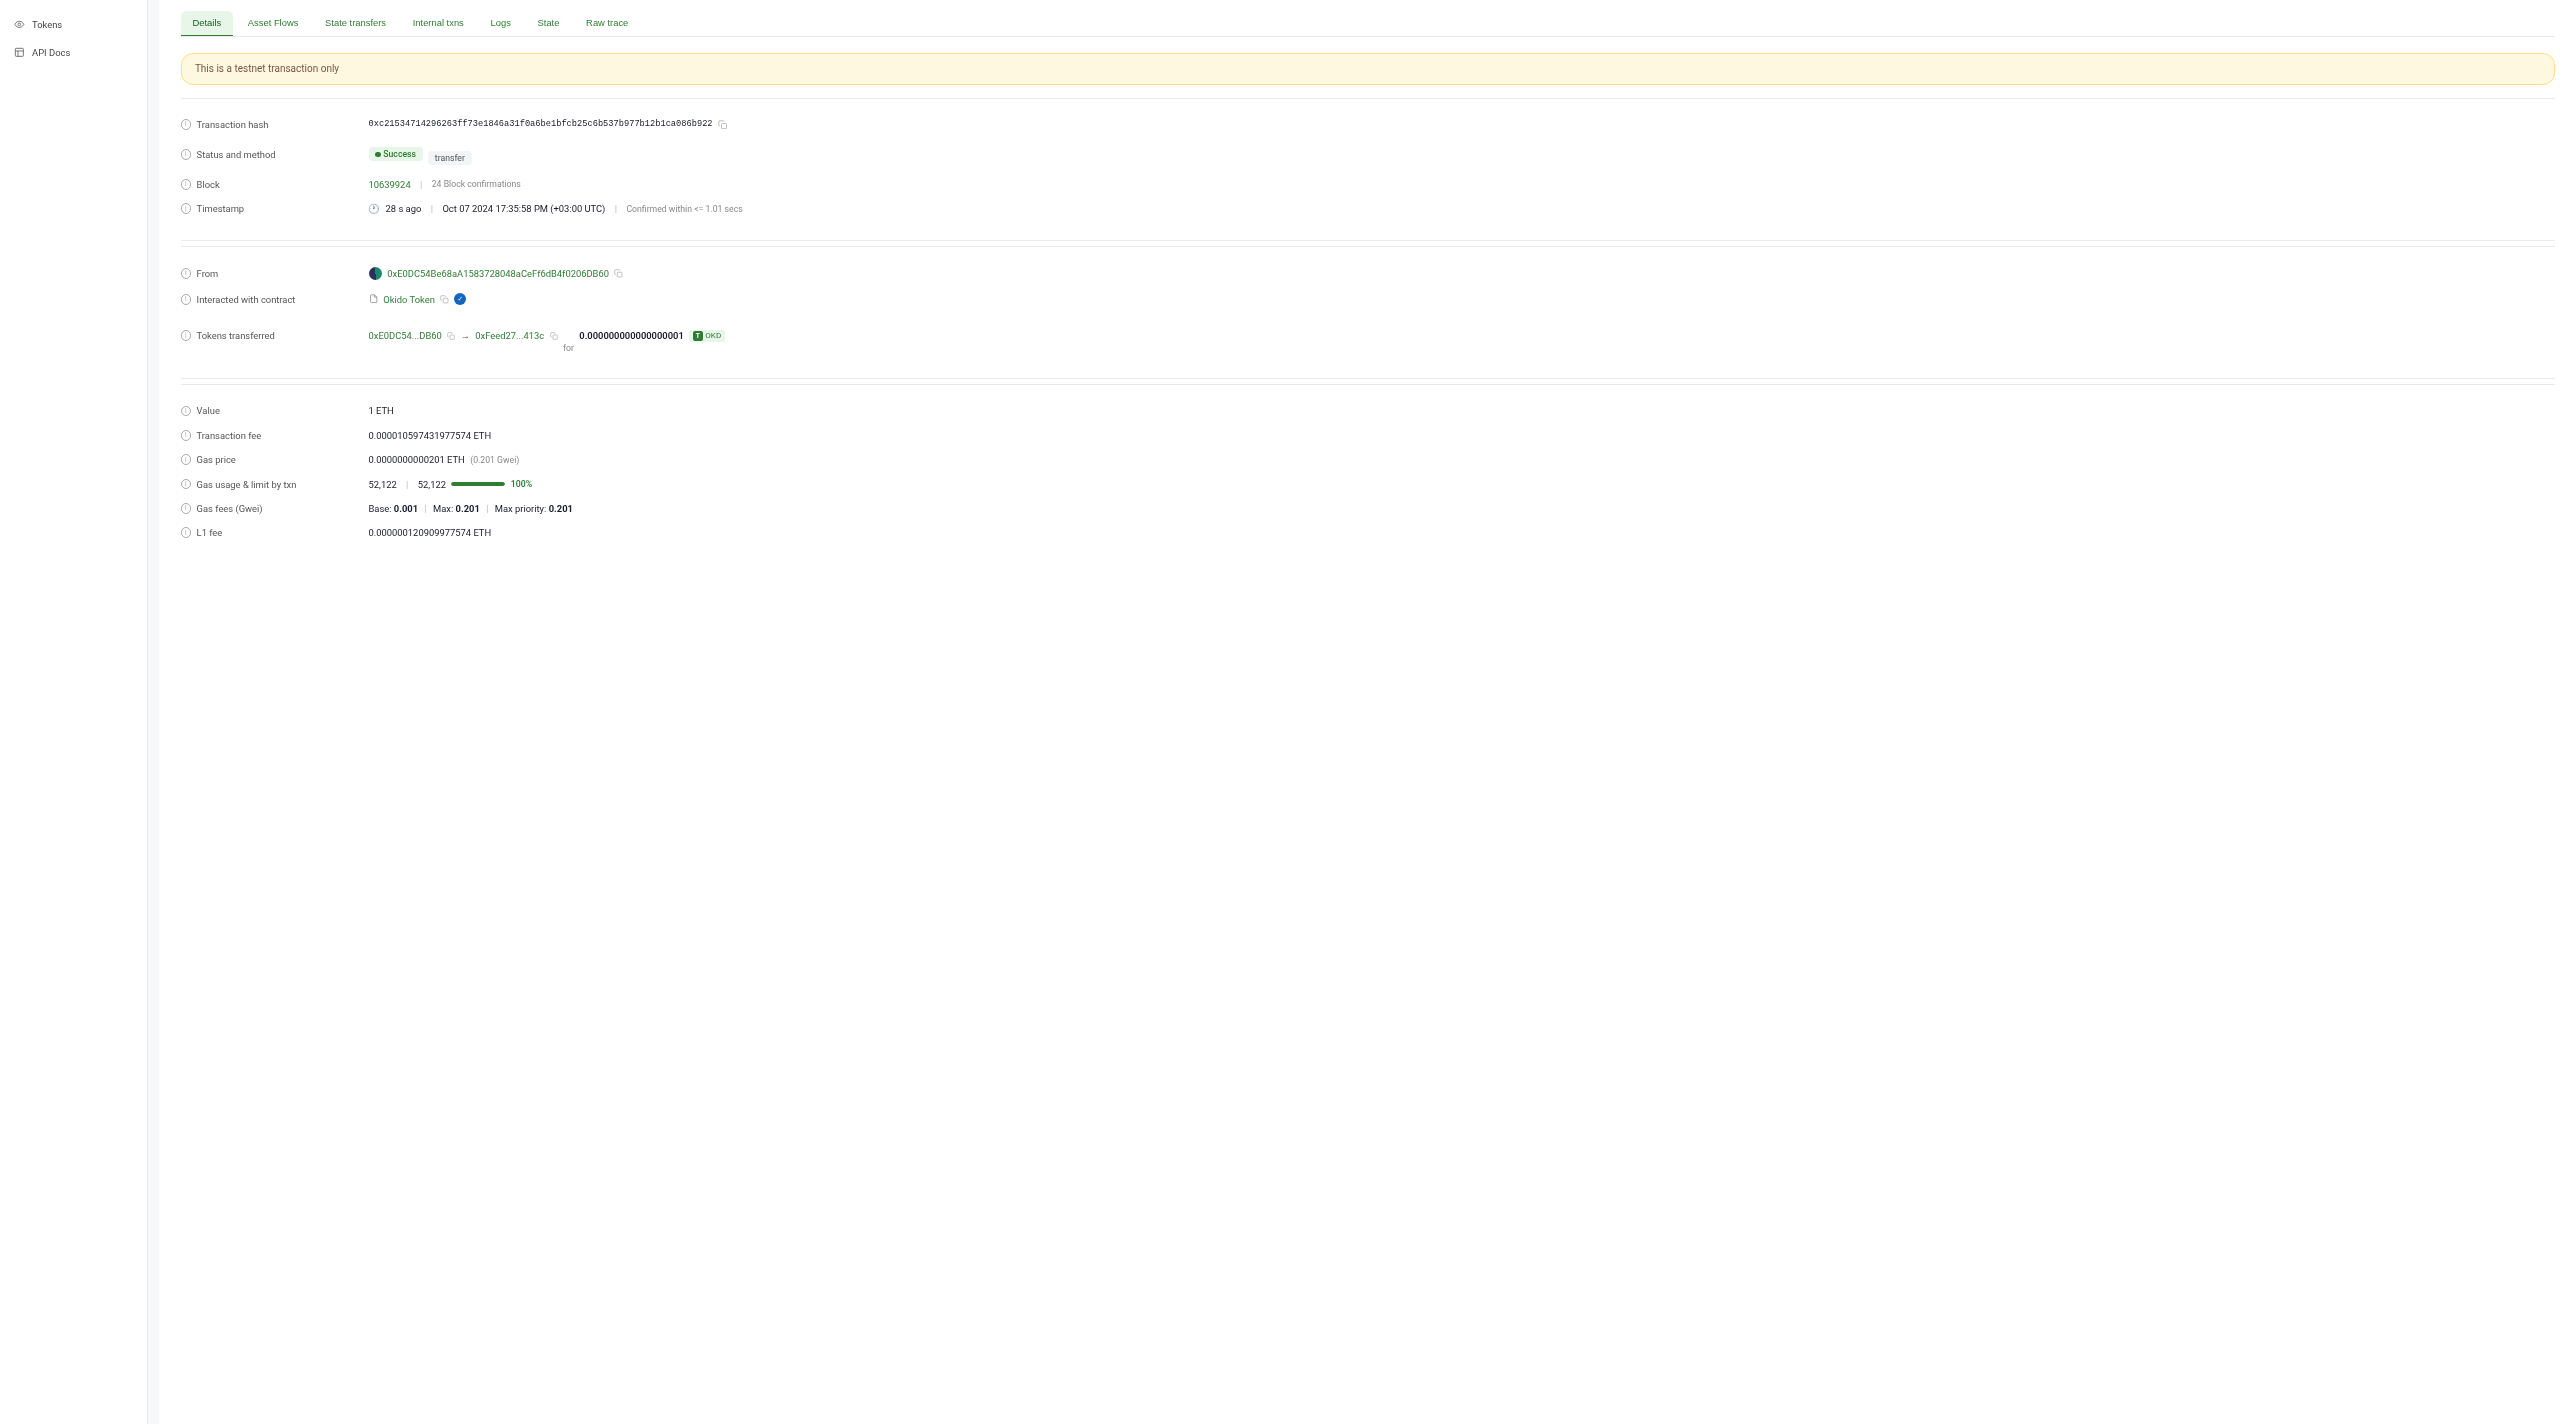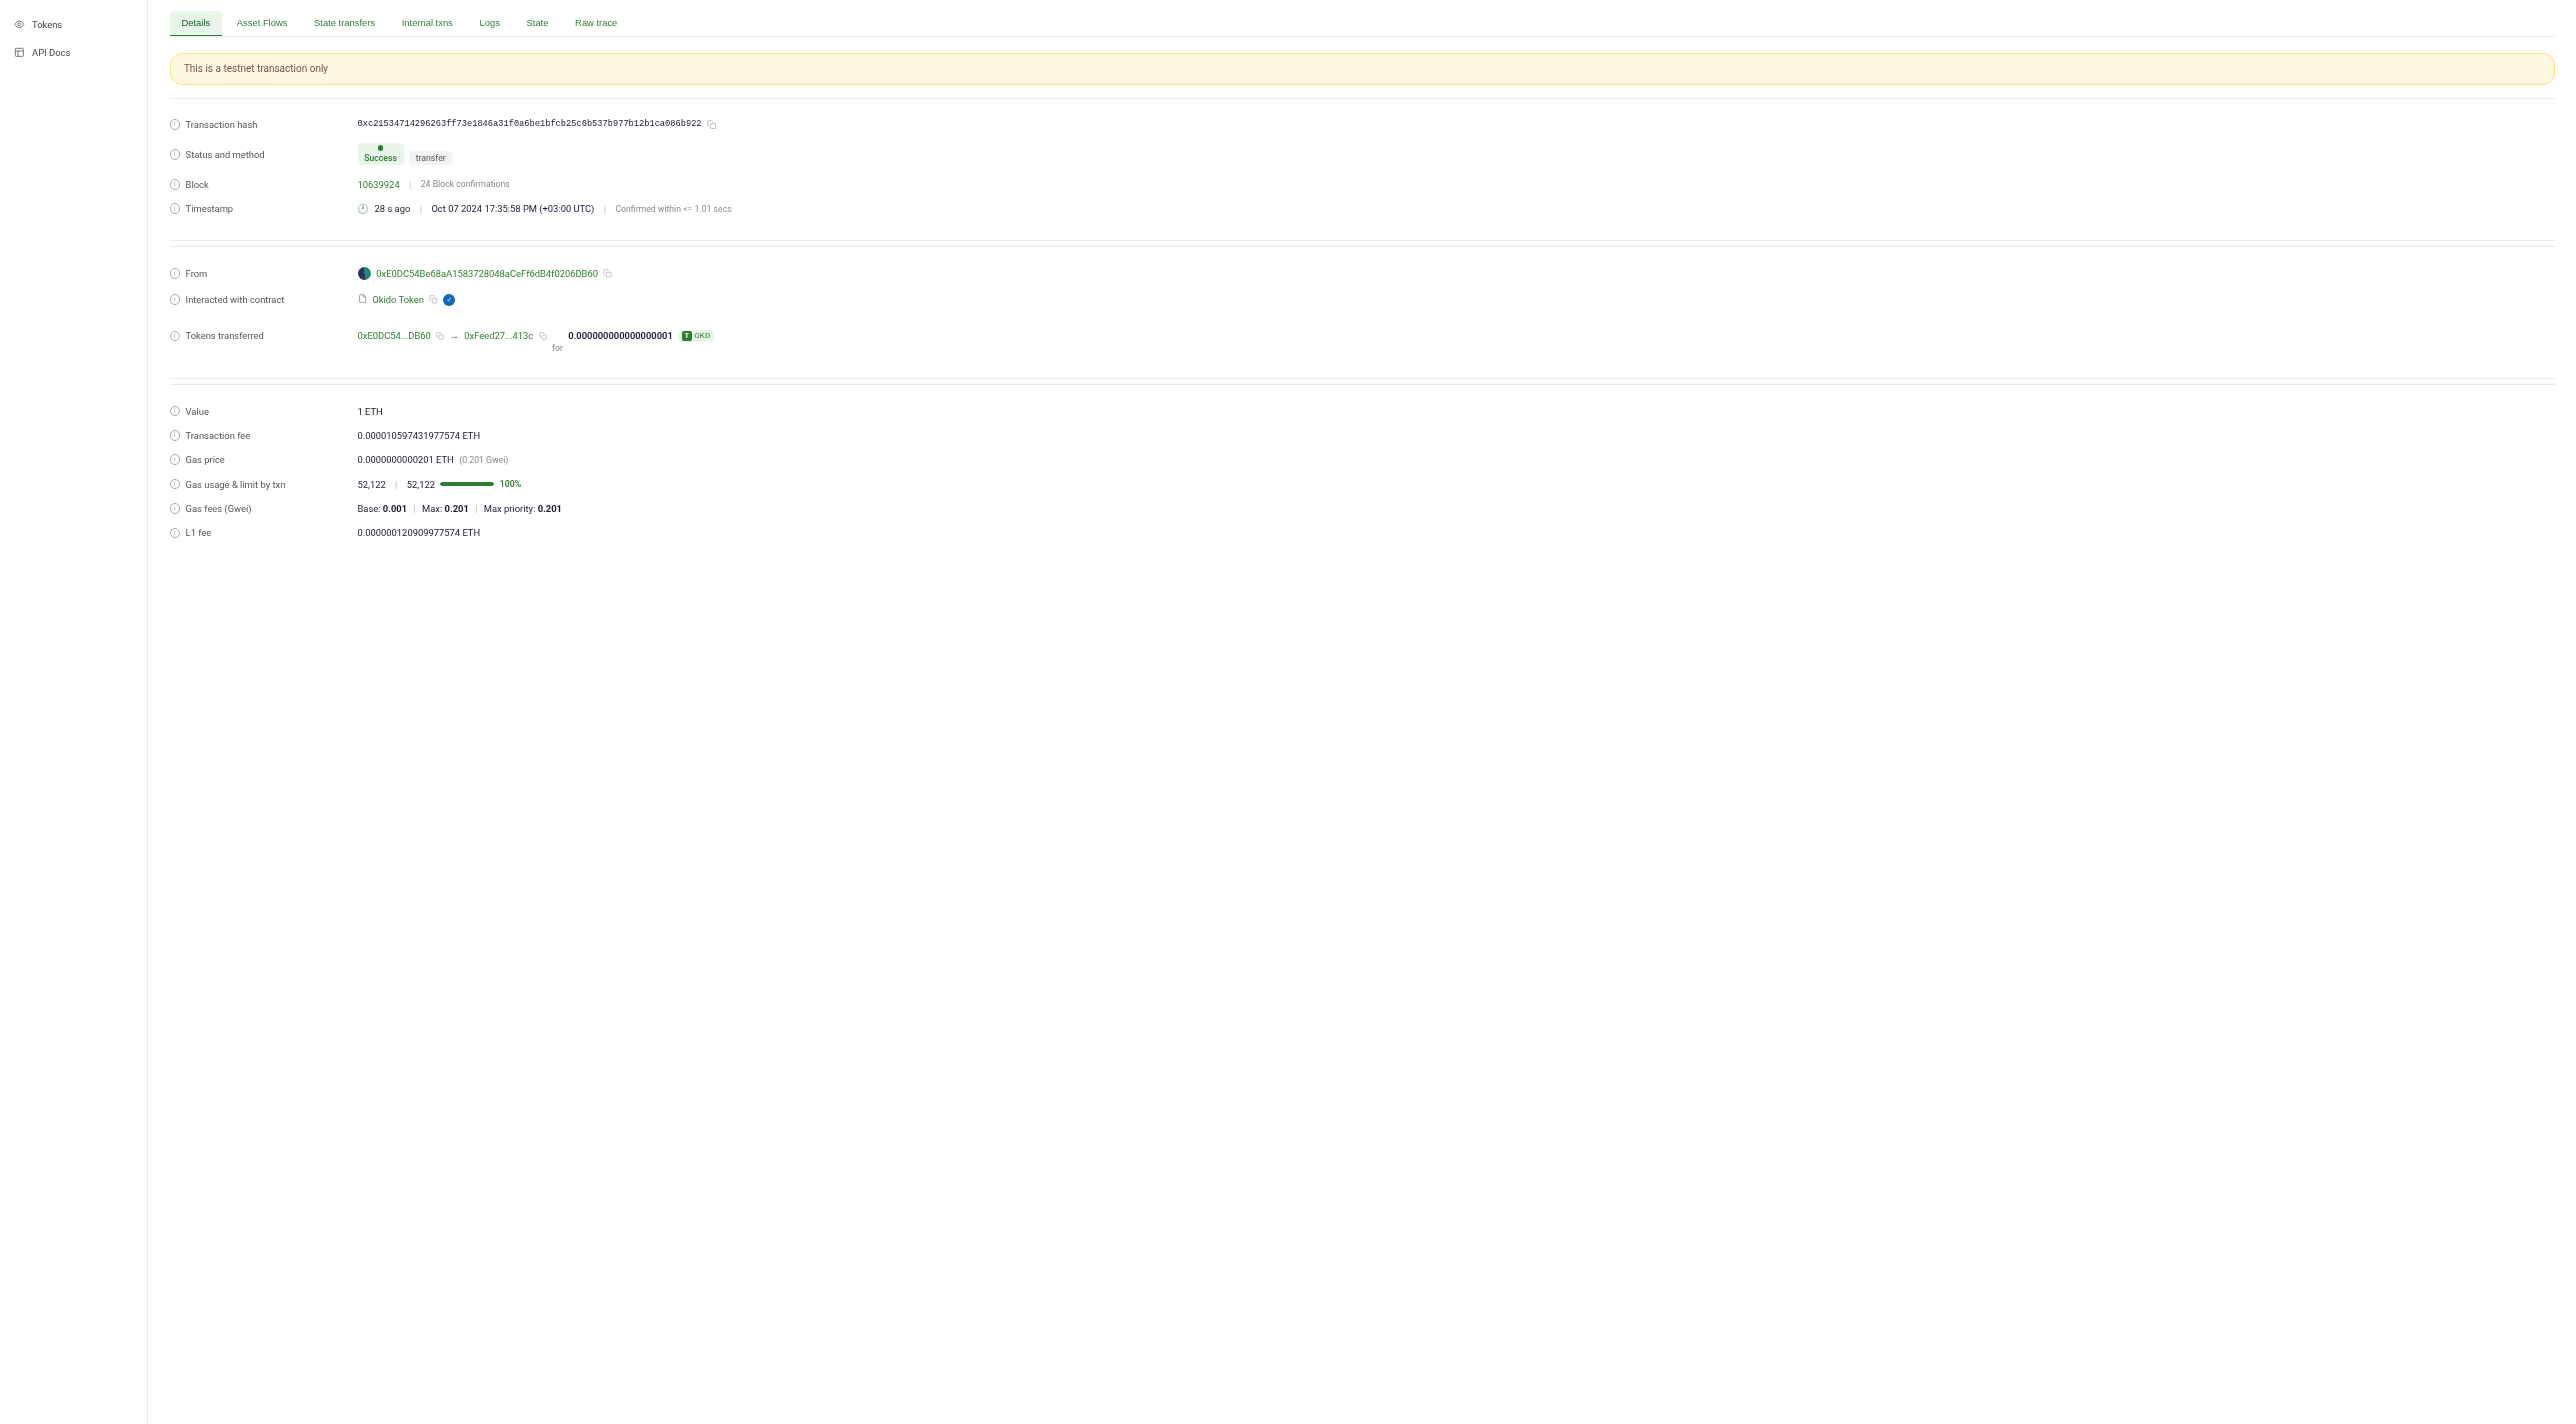--- a/index.html
+++ b/index.html
@@ -5,20 +5,21 @@
     * { box-sizing: border-box; margin: 0; padding: 0; }
     body {
       font-family: -apple-system, BlinkMacSystemFont, 'Segoe UI', Roboto, sans-serif;
       background: #f7f8fa;
       color: #1a1a2e;
       font-size: 10px;
     }
     .layout {
       display: flex;
       min-height: 100vh;
+      gap: 11px;
     }
     .sidebar {
       width: 148px;
       background: #fff;
       border-right: 0.7px solid #e8eaed;
       padding: 10.7px 0;
       flex-shrink: 0;
     }
     .sidebar-item {
       display: flex;
@@ -129,21 +130,20 @@
     .status-badge {
       display: inline-flex;
       align-items: center;
       gap: 2.7px;
       background: #e8f5e9;
       color: #2e7d32;
       border-radius: 4px;
       padding: 2px 6.7px;
       font-size: 8.7px;
       font-weight: 500;
-      flex-direction: column;
     }
     .status-dot {
       width: 5.4px;
       height: 5.4px;
       background: #2e7d32;
       border-radius: 50%;
     }
     .method-badge {
       display: inline-flex;
       align-items: center;

